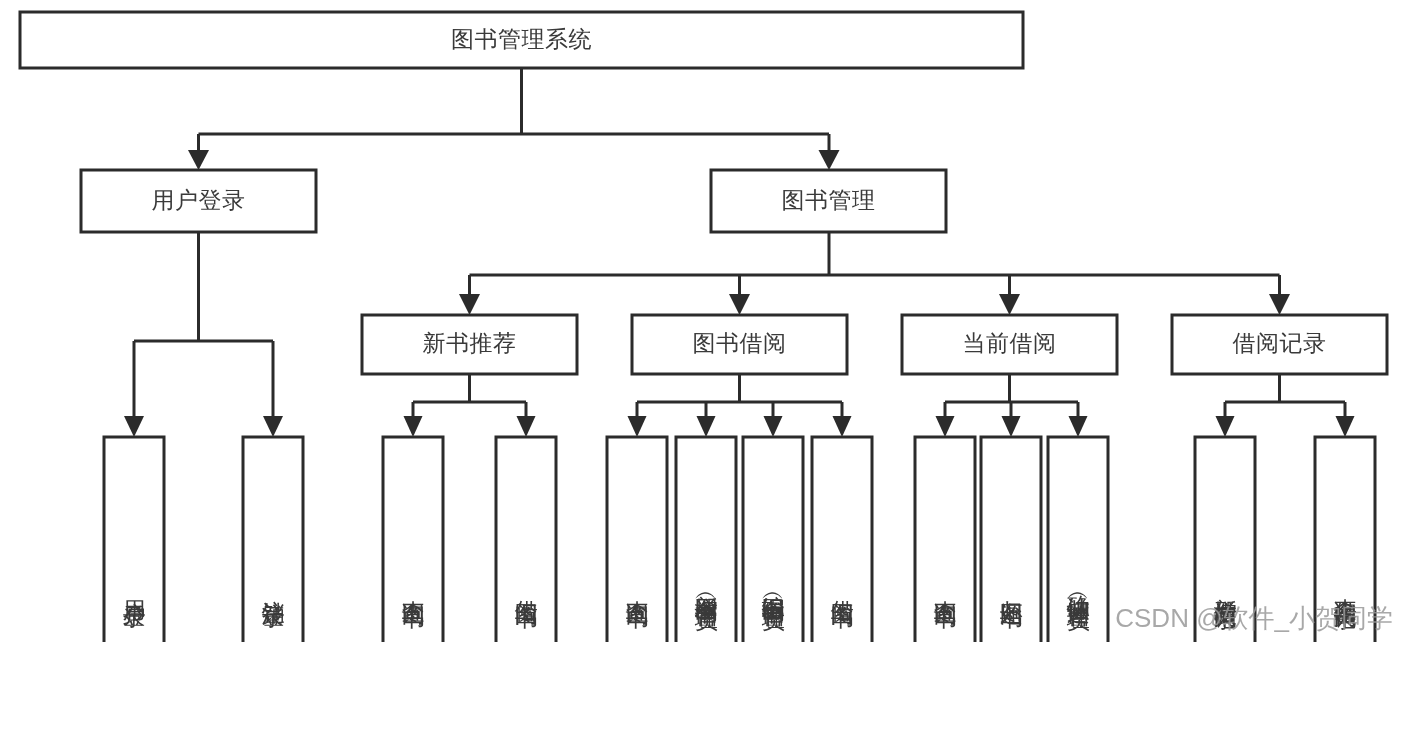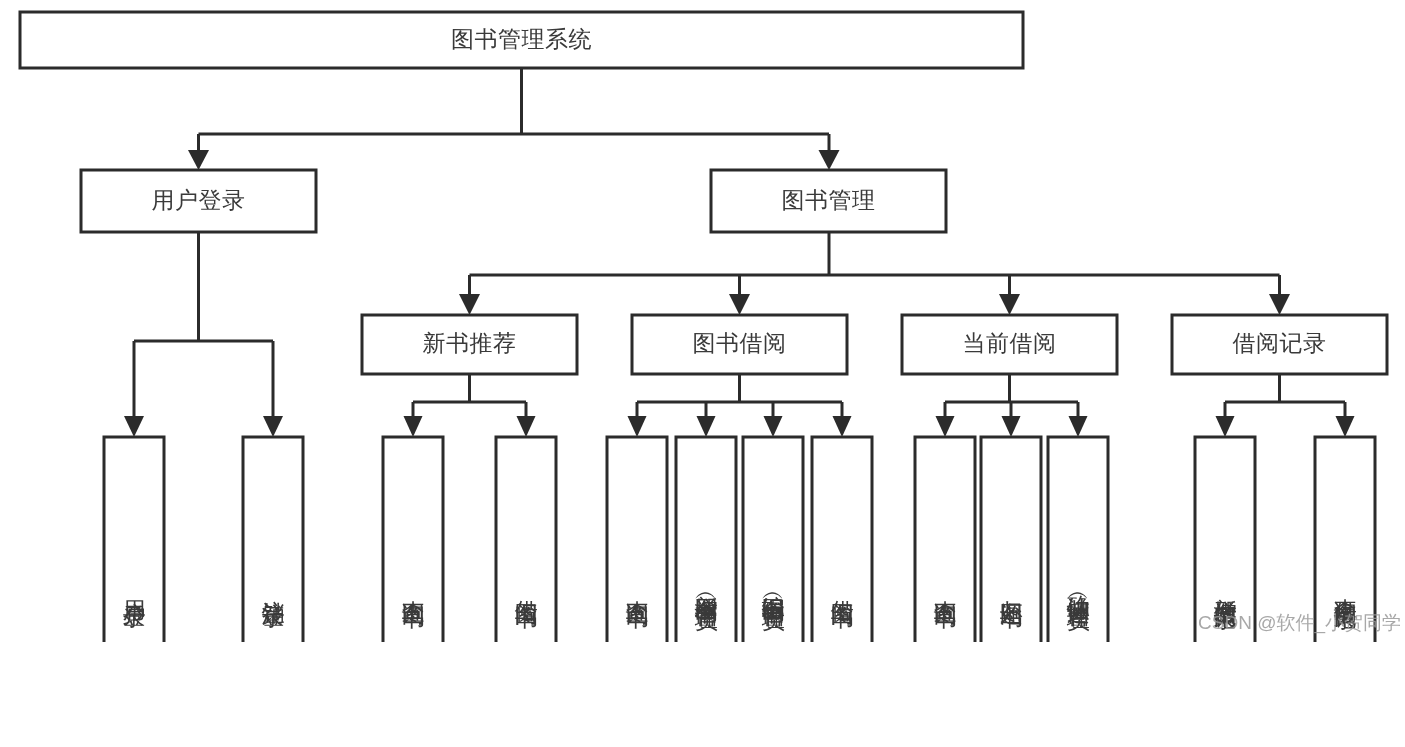--- a/index.html
+++ b/index.html
@@ -67,24 +67,24 @@
   }
   .leaf-label-wrap {
     width: 100%;
     height: 100%;
     display: flex;
     align-items: center;
     justify-content: center;
   }
   #watermark {
     position: absolute;
-    right: 4px;
+    right: 12px;
     bottom: 6px;
     font-family: "Liberation Sans", "DejaVu Sans", sans-serif;
-    font-size: 19px;
+    font-size: 26px;
     color: #9a9a9a;
     opacity: 0.85;
     user-select: none;
     white-space: nowrap;
     text-align: center;
   }
 </style>
 </head>
 <body>
 

